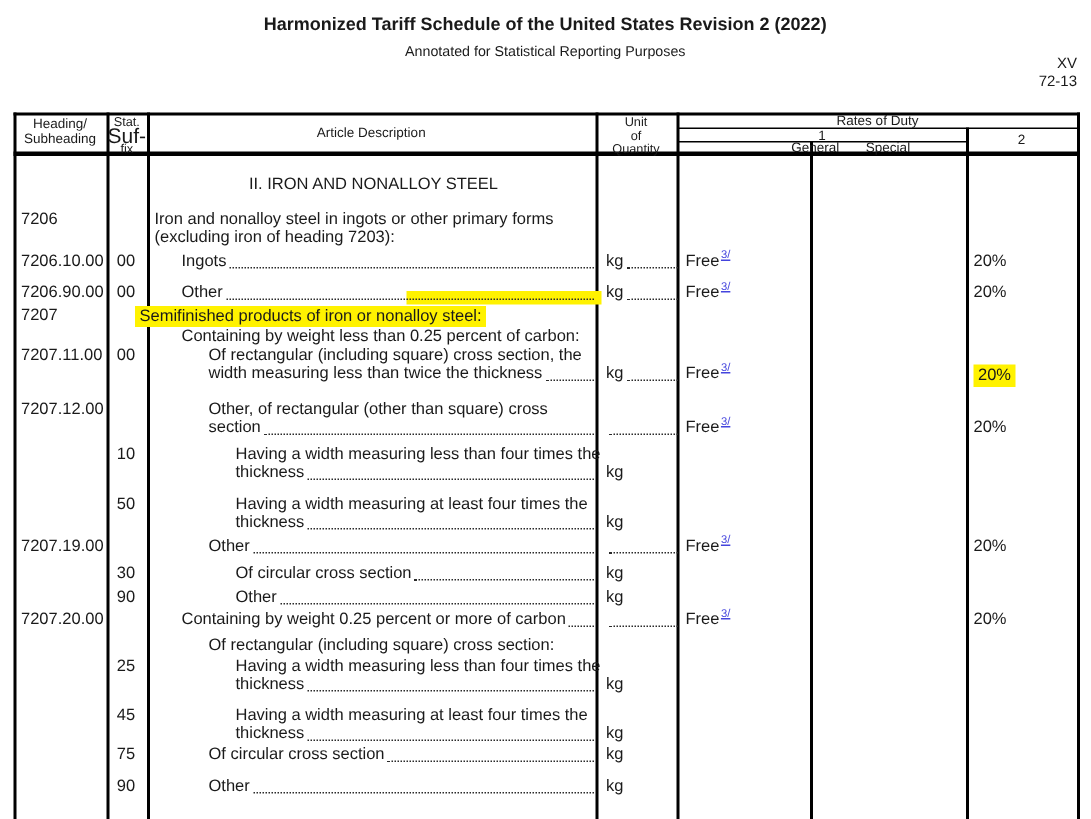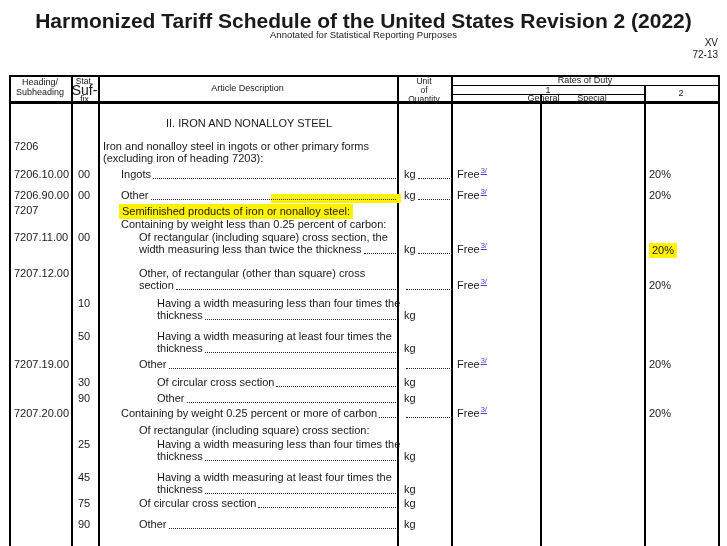--- a/index.html
+++ b/index.html
@@ -2,21 +2,21 @@
 <html><head>
 <meta charset="utf-8">
 <style>
   html,body{margin:0;padding:0;}
   body{
     width:727px;height:546px;position:relative;background:#ffffff;
     font-family:"Liberation Sans","DejaVu Sans",sans-serif;color:#1a1a1a;
     overflow:hidden;
   }
   .abs{position:absolute;}
-  .doc-title{left:0;top:9px;width:727px;text-align:center;font-size:21px;font-weight:bold;white-space:nowrap;}
+  .doc-title{left:0;top:9px;width:727px;text-align:center;font-size:12px;font-weight:bold;white-space:nowrap;}
   .doc-subtitle{left:0;top:29px;width:727px;text-align:center;font-size:9.5px;}
   .ref{right:9px;font-size:10px;text-align:right;}
   .ref-xv{top:37px;}
   .ref-page{top:49px;}
 
   
   .vline{position:absolute;width:2px;background:#000;}
   .hline{position:absolute;height:1.5px;background:#000;}
   .hline-thick{position:absolute;height:3px;background:#000;}
 
@@ -113,21 +113,21 @@
       </div>
       <div class="c-unit">
         <div class="dtext">kg</div>
         <div class="leader"></div>
       </div>
       <div class="c-gen"><span>Free</span><sup class="fn" style="color: rgb(68, 68, 221);">3/</sup></div>
       <div class="c-duty2">20%</div>
     </div>
     <div class="trow" style="top: 204px;">
       <div class="c-head">7207</div>
-      <div class="c-desc" style="left: 110px; width: 294px; align-items: center;">
+      <div class="c-desc" style="left: 81px; width: 294px;">
         <div class="dtext hl" style="background: rgb(255, 242, 0);">Semifinished products of iron or nonalloy steel:</div>
       </div>
     </div>
     <div class="trow" style="top: 218px;">
       <div class="c-desc" style="left: 112px; width: 276px; text-align: center;">
         <div class="dtext">Containing by weight less than 0.25 percent of carbon:</div>
       </div>
     </div>
     <div class="trow" style="top: 231px;">
       <div class="c-head">7207.11.00</div>

